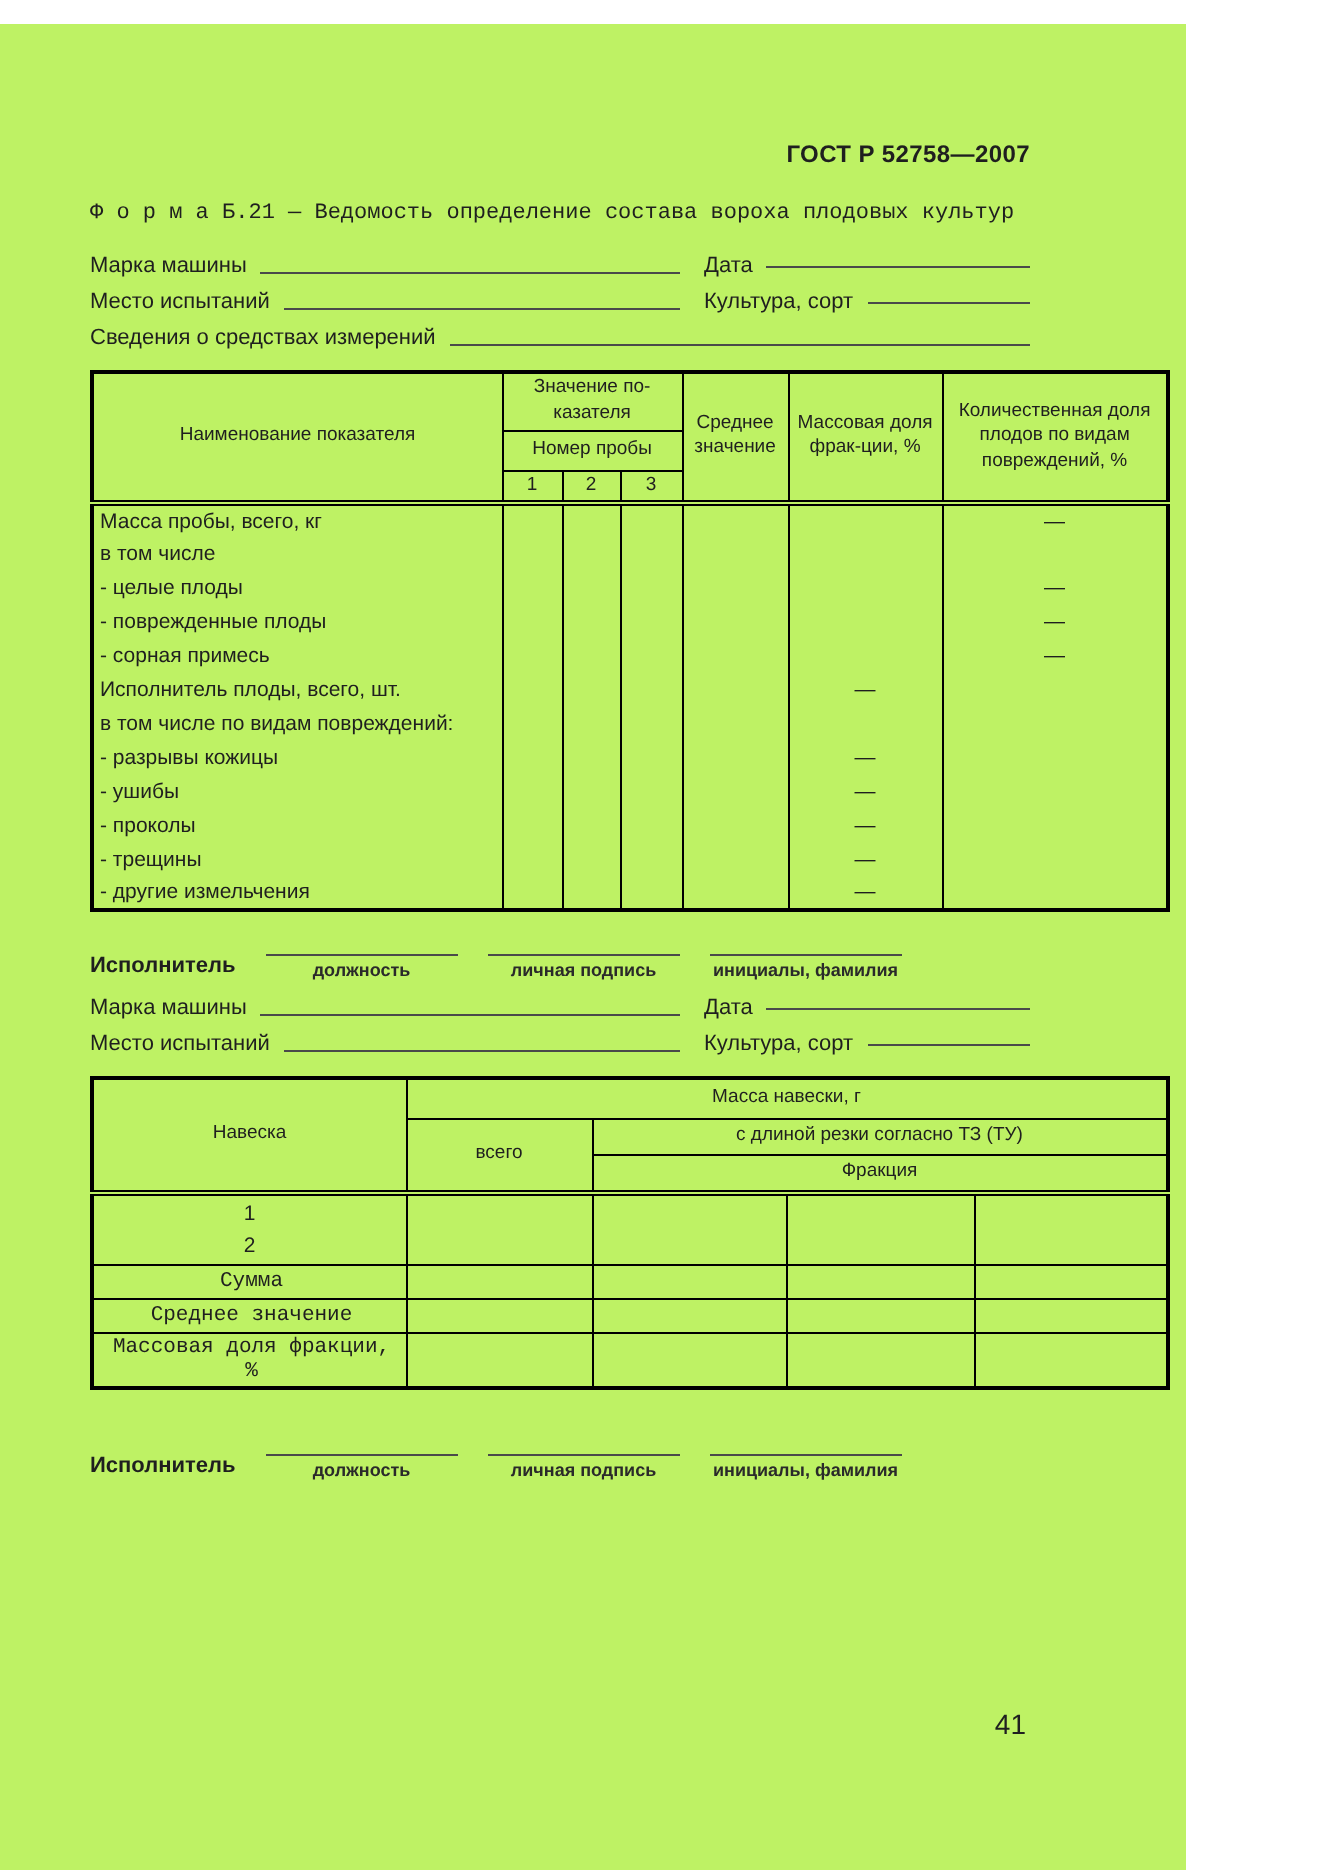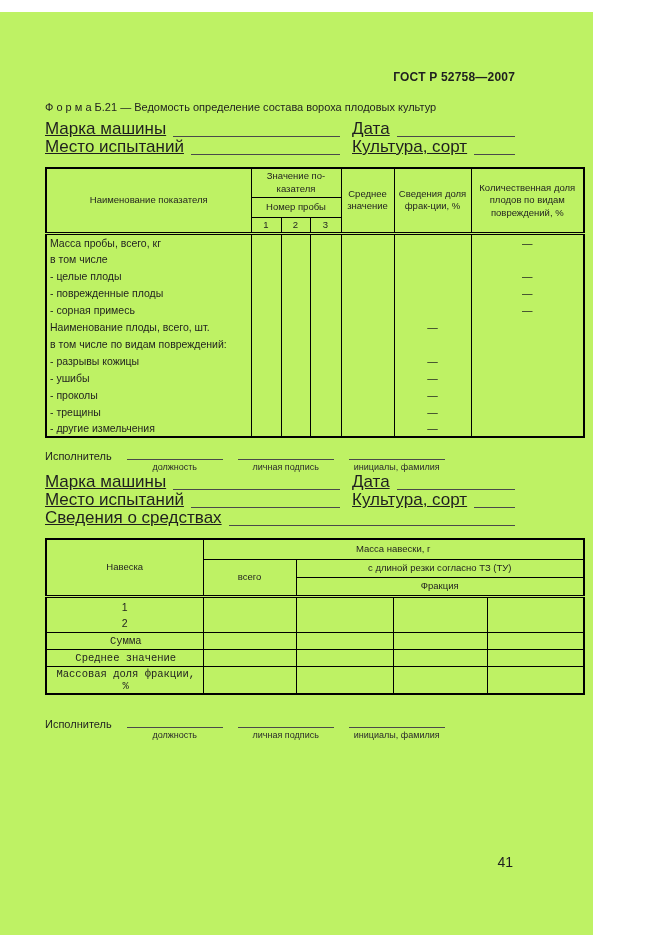--- a/index.html
+++ b/index.html
@@ -24,31 +24,31 @@
     text-align: right;
     font-weight: bold;
     font-size: 12px;
     letter-spacing: 0.2px;
   }
   .form-title {
     font-size: 11px;
     margin-top: 17px;
     margin-bottom: 8px;
     white-space: nowrap;
+    font-family: Liberation Mono, monospace;
   }
   .fields-block { margin-top: 2px; }
   .field-row {
     display: flex;
     align-items: flex-end;
     height: 18px;
-    font-size: 17px;
-    text-decoration: underline;
+    font-size: 11px;
   }
   .field-left  { display: flex; align-items: flex-end; width: 295px; }
-  .field-right { display: flex; align-items: flex-end; flex: 1; margin-left: 12px; }
+  .field-right { display: flex; align-items: center; flex: 1; margin-left: 12px; }
   .field-row .lbl { white-space: nowrap; }
   .fl {
     flex: 1;
     border-bottom: 1px solid #4a4a4a;
     margin-left: 7px;
     margin-bottom: 2px;
     height: 3px;
   }
   
   .gost-table {
@@ -93,23 +93,24 @@
     font-size: 10.5px;
     vertical-align: middle;
   }
   .t2 tbody tr:first-child td { border-top: 3px double #000; }
   .t2 tr.tall td { height: 34px; }
   .t2 .t2-label { text-align: center; padding-left: 5px; font-family: Liberation Mono, monospace; }
   .t2-num { display: block; text-align: center; line-height: 16px; font-size: 10.5px; }
   
   .executor {
     display: flex;
-    align-items: flex-start;
+    align-items: flex-end;
     font-size: 11px;
     margin-top: 11px;
+    font-weight: bold;
   }
   .exec-label { white-space: nowrap; line-height: 14px; }
   .sig { margin-left: 15px; width: 96px; text-align: center; }
   .sig:nth-of-type(1) { margin-left: 9px; width: 98px; }
   .sig-line { border-bottom: 1px solid #4a4a4a; height: 11px; }
   .sig-sub { font-size: 9px; color: #2a2a2a; padding-top: 2px; white-space: nowrap; }
   .mt22 { margin-top: 22px; }
   .page-num {
     position: absolute;
     top: 842px;
@@ -141,38 +142,42 @@
       <div class="field-row">
         <div class="field-left">
           <span class="lbl">Место испытаний</span>
           <span class="fl"></span>
         </div>
         <div class="field-right">
           <span class="lbl">Культура, сорт</span>
           <span class="fl"></span>
         </div>
       </div>
+      <div class="field-row">
+        <span class="lbl">Сведения о средствах измерений</span>
+        <span class="fl"></span>
+      </div>
     </div>
 
     <table class="gost-table t1">
       <colgroup>
         <col style="width:205px">
           <col style="width:30px">
           <col style="width:29px">
           <col style="width:31px">
         <col style="width:53px">
           <col style="width:77px">
           <col style="width:113px">
       </colgroup>
       <thead>
         <tr>
           <th rowspan="3">Наименование показателя</th>
           <th colspan="3">Значение по-казателя</th>
           <th rowspan="3">Среднее значение</th>
-          <th rowspan="3">Сведения доля фрак-ции, %</th>
+          <th rowspan="3">Массовая доля фрак-ции, %</th>
           <th rowspan="3">Количественная доля плодов по видам повреждений, %</th>
         </tr>
         <tr>
           <th colspan="3">Номер пробы</th>
         </tr>
         <tr>
           <th>1</th>
           <th>2</th>
           <th>3</th>
         </tr>
@@ -217,21 +222,21 @@
         <tr>
           <td class="t1-label ind2">- сорная примесь</td>
           <td></td>
             <td></td>
             <td></td>
           <td></td>
           <td></td>
           <td>—</td>
         </tr>
         <tr>
-          <td class="t1-label ind0">Наименование плоды, всего, шт.</td>
+          <td class="t1-label ind0">Исполнитель плоды, всего, шт.</td>
           <td></td>
             <td></td>
             <td></td>
           <td></td>
           <td>—</td>
           <td></td>
         </tr>
         <tr>
           <td class="t1-label ind1">в том числе по видам повреждений:</td>
           <td></td>
@@ -319,24 +324,20 @@
       </div>
       <div class="field-row">
         <div class="field-left">
           <span class="lbl">Место испытаний</span>
           <span class="fl"></span>
         </div>
         <div class="field-right">
           <span class="lbl">Культура, сорт</span>
           <span class="fl"></span>
         </div>
-      </div>
-      <div class="field-row">
-        <span class="lbl">Сведения о средствах</span>
-        <span class="fl"></span>
       </div>
     </div>
 
     <table class="gost-table t2">
       <colgroup>
         <col style="width:157px">
           <col style="width:93px">
           <col style="width:97px">
           <col style="width:94px">
           <col style="width:97px">

